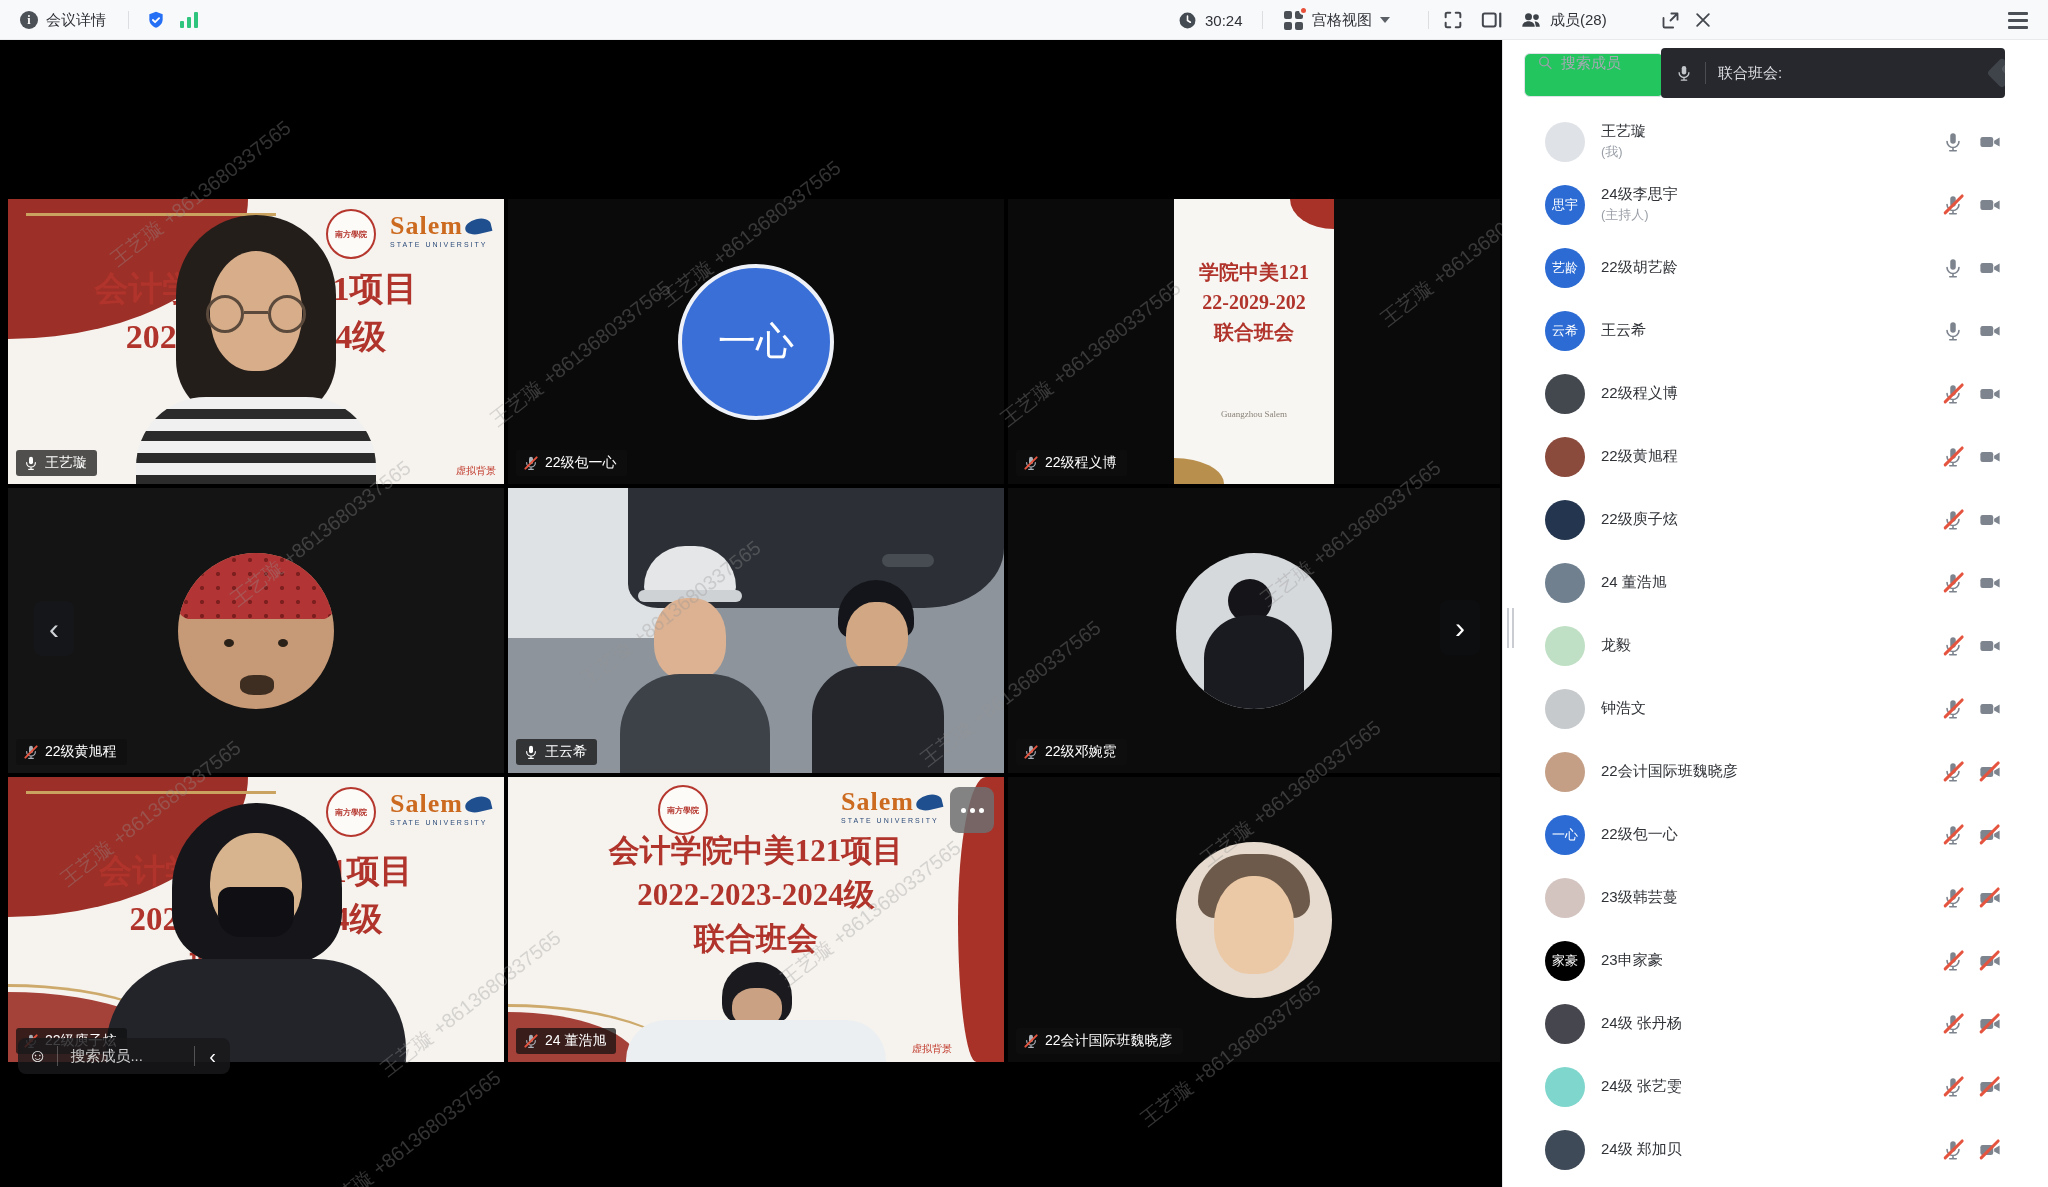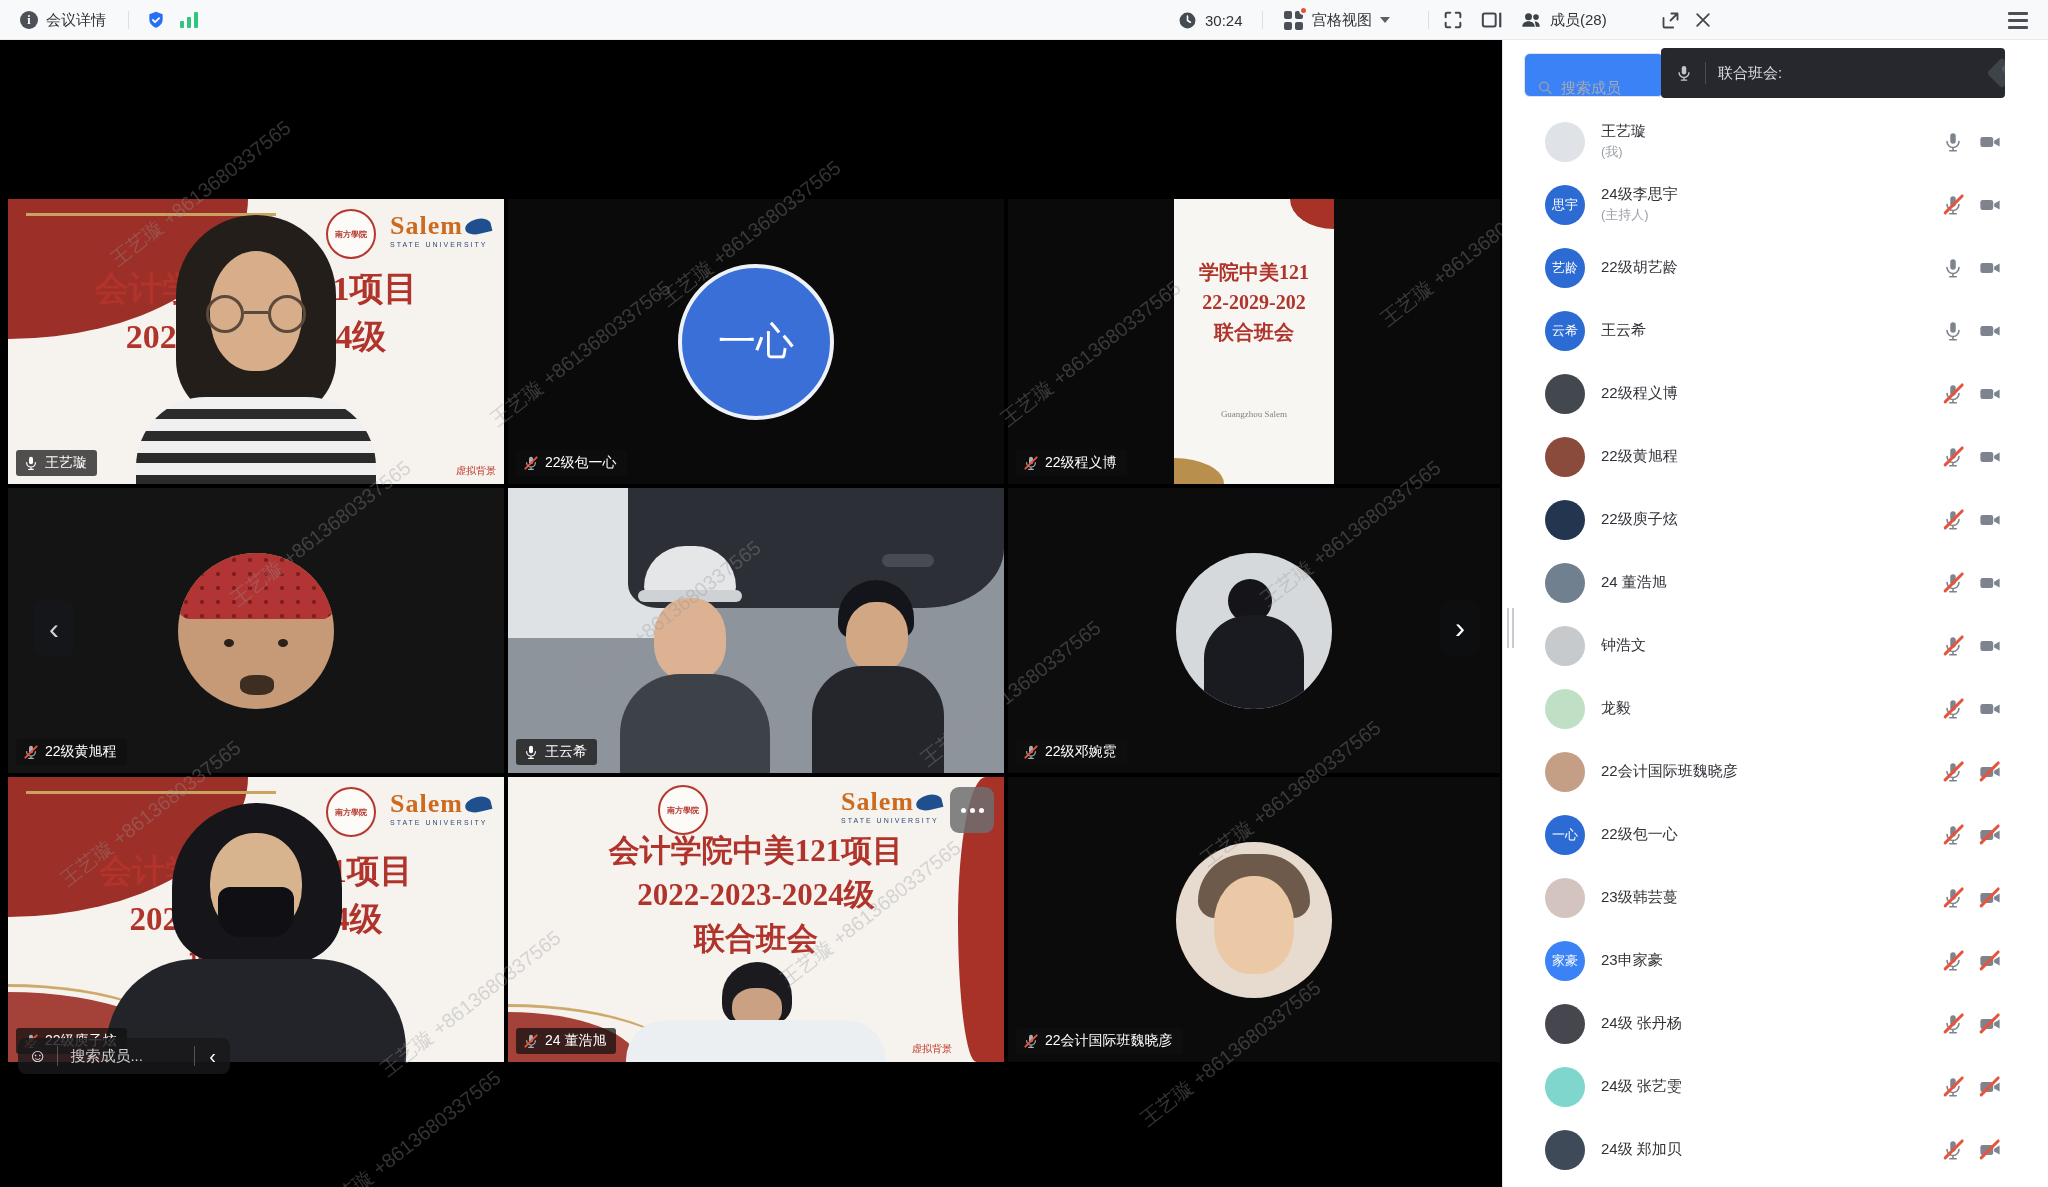--- a/index.html
+++ b/index.html
@@ -47,21 +47,21 @@
   .morebtn i { width:5px; height:5px; background:#fff; border-radius:50%; }
 
   
   .p-abs { position:absolute; }
   .stripes { background:repeating-linear-gradient(180deg,#f0f0f0 0 12px,#2b2b2b 12px 22px); }
 
   
   .sidebar { position:absolute; left:1502px; top:40px; width:546px; bottom:0; background:#fff; border-left:1px solid #e4e5e8; z-index:10; overflow:hidden; }
   .handle { position:absolute; left:4px; top:568px; display:flex; gap:3px; }
   .handle i { width:2px; height:40px; background:#c9ccd1; }
-  .searchbox { position:absolute; left:21px; top:13px; width:140px; height:44px; border:1px solid #dfe3e8; border-radius:6px; display:flex; align-items:flex-end; padding:0 12px; gap:8px; background:#3b82f6; }
+  .searchbox { position:absolute; left:21px; top:13px; width:140px; height:44px; border:1px solid #dfe3e8; border-radius:6px; display:flex; align-items:flex-start; padding:0 12px; gap:8px; background:#22c55e; }
   .searchbox input { border:none; outline:none; width:90px; font-size:15px; color:#333; background:transparent; }
   .searchbox input::placeholder { color:#a5aab2; }
   .toast { position:absolute; left:158px; top:8px; width:344px; height:50px; background:#26282d; border-radius:4px; display:flex; align-items:center; padding:0 14px; gap:12px; color:#dcdee2; font-size:15px; overflow:hidden; }
   .toast .tsep { width:1px; height:22px; background:#4a4c52; }
   .toast .tlogo { position:absolute; right:14px; top:10px; }
   .toast .tlogo i { position:absolute; width:22px; height:22px; border-radius:4px; transform:rotate(45deg); }
   .mlist { position:absolute; left:0; right:0; top:70px; }
   .mrow { position:relative; height:63px; display:flex; align-items:center; padding-left:42px; }
   .avatar { width:40px; height:40px; border-radius:50%; background:#2b6bd3; color:#fff; font-size:13px; display:flex; align-items:center; justify-content:center; flex:none; overflow:hidden; }
   .mtext { margin-left:16px; }
@@ -605,46 +605,46 @@
         </span>
       <span class="st row-cam on">
           <svg width="24" height="22" viewBox="0 0 24 24">
             <rect x="1.5" y="6.5" width="14" height="11" rx="2.5" fill="currentColor"></rect>
             <path d="M16.5 10.5l6-3.5v10l-6-3.5z" fill="currentColor"></path>
           </svg>
         </span>
     </div>
 
     <div class="mrow">
+      <div class="avatar" style="background: rgb(191, 224, 196);">
+          <span></span>
+        </div>
+      <div class="mtext">
+          <div class="mname">龙毅</div>
+        </div>
+      <span class="st row-mic muted">
+          <svg width="22" height="22" viewBox="0 0 24 24">
+            <rect x="9" y="2.5" width="6" height="11.5" rx="3" fill="currentColor"></rect>
+            <path d="M5.5 11.5a6.5 6.5 0 0 0 13 0M12 18v3.5M8.5 21.5h7" fill="none" stroke="currentColor" stroke-width="1.8" stroke-linecap="round"></path>
+          </svg>
+        </span>
+      <span class="st row-cam on">
+          <svg width="24" height="22" viewBox="0 0 24 24">
+            <rect x="1.5" y="6.5" width="14" height="11" rx="2.5" fill="currentColor"></rect>
+            <path d="M16.5 10.5l6-3.5v10l-6-3.5z" fill="currentColor"></path>
+          </svg>
+        </span>
+    </div>
+
+    <div class="mrow">
       <div class="avatar" style="background: rgb(198, 202, 205);">
           <span></span>
         </div>
       <div class="mtext">
           <div class="mname">钟浩文</div>
-        </div>
-      <span class="st row-mic muted">
-          <svg width="22" height="22" viewBox="0 0 24 24">
-            <rect x="9" y="2.5" width="6" height="11.5" rx="3" fill="currentColor"></rect>
-            <path d="M5.5 11.5a6.5 6.5 0 0 0 13 0M12 18v3.5M8.5 21.5h7" fill="none" stroke="currentColor" stroke-width="1.8" stroke-linecap="round"></path>
-          </svg>
-        </span>
-      <span class="st row-cam on">
-          <svg width="24" height="22" viewBox="0 0 24 24">
-            <rect x="1.5" y="6.5" width="14" height="11" rx="2.5" fill="currentColor"></rect>
-            <path d="M16.5 10.5l6-3.5v10l-6-3.5z" fill="currentColor"></path>
-          </svg>
-        </span>
-    </div>
-
-    <div class="mrow">
-      <div class="avatar" style="background: rgb(191, 224, 196);">
-          <span></span>
-        </div>
-      <div class="mtext">
-          <div class="mname">龙毅</div>
         </div>
       <span class="st row-mic muted">
           <svg width="22" height="22" viewBox="0 0 24 24">
             <rect x="9" y="2.5" width="6" height="11.5" rx="3" fill="currentColor"></rect>
             <path d="M5.5 11.5a6.5 6.5 0 0 0 13 0M12 18v3.5M8.5 21.5h7" fill="none" stroke="currentColor" stroke-width="1.8" stroke-linecap="round"></path>
           </svg>
         </span>
       <span class="st row-cam on">
           <svg width="24" height="22" viewBox="0 0 24 24">
             <rect x="1.5" y="6.5" width="14" height="11" rx="2.5" fill="currentColor"></rect>
@@ -710,21 +710,21 @@
         </span>
       <span class="st row-cam off">
           <svg width="24" height="22" viewBox="0 0 24 24">
             <rect x="1.5" y="6.5" width="14" height="11" rx="2.5" fill="currentColor"></rect>
             <path d="M16.5 10.5l6-3.5v10l-6-3.5z" fill="currentColor"></path>
           </svg>
         </span>
     </div>
 
     <div class="mrow">
-      <div class="avatar" style="background: #3b82f6;">
+      <div class="avatar" style="background: #000000;">
           <span>家豪</span>
         </div>
       <div class="mtext">
           <div class="mname">23申家豪</div>
         </div>
       <span class="st row-mic muted">
           <svg width="22" height="22" viewBox="0 0 24 24">
             <rect x="9" y="2.5" width="6" height="11.5" rx="3" fill="currentColor"></rect>
             <path d="M5.5 11.5a6.5 6.5 0 0 0 13 0M12 18v3.5M8.5 21.5h7" fill="none" stroke="currentColor" stroke-width="1.8" stroke-linecap="round"></path>
           </svg>

